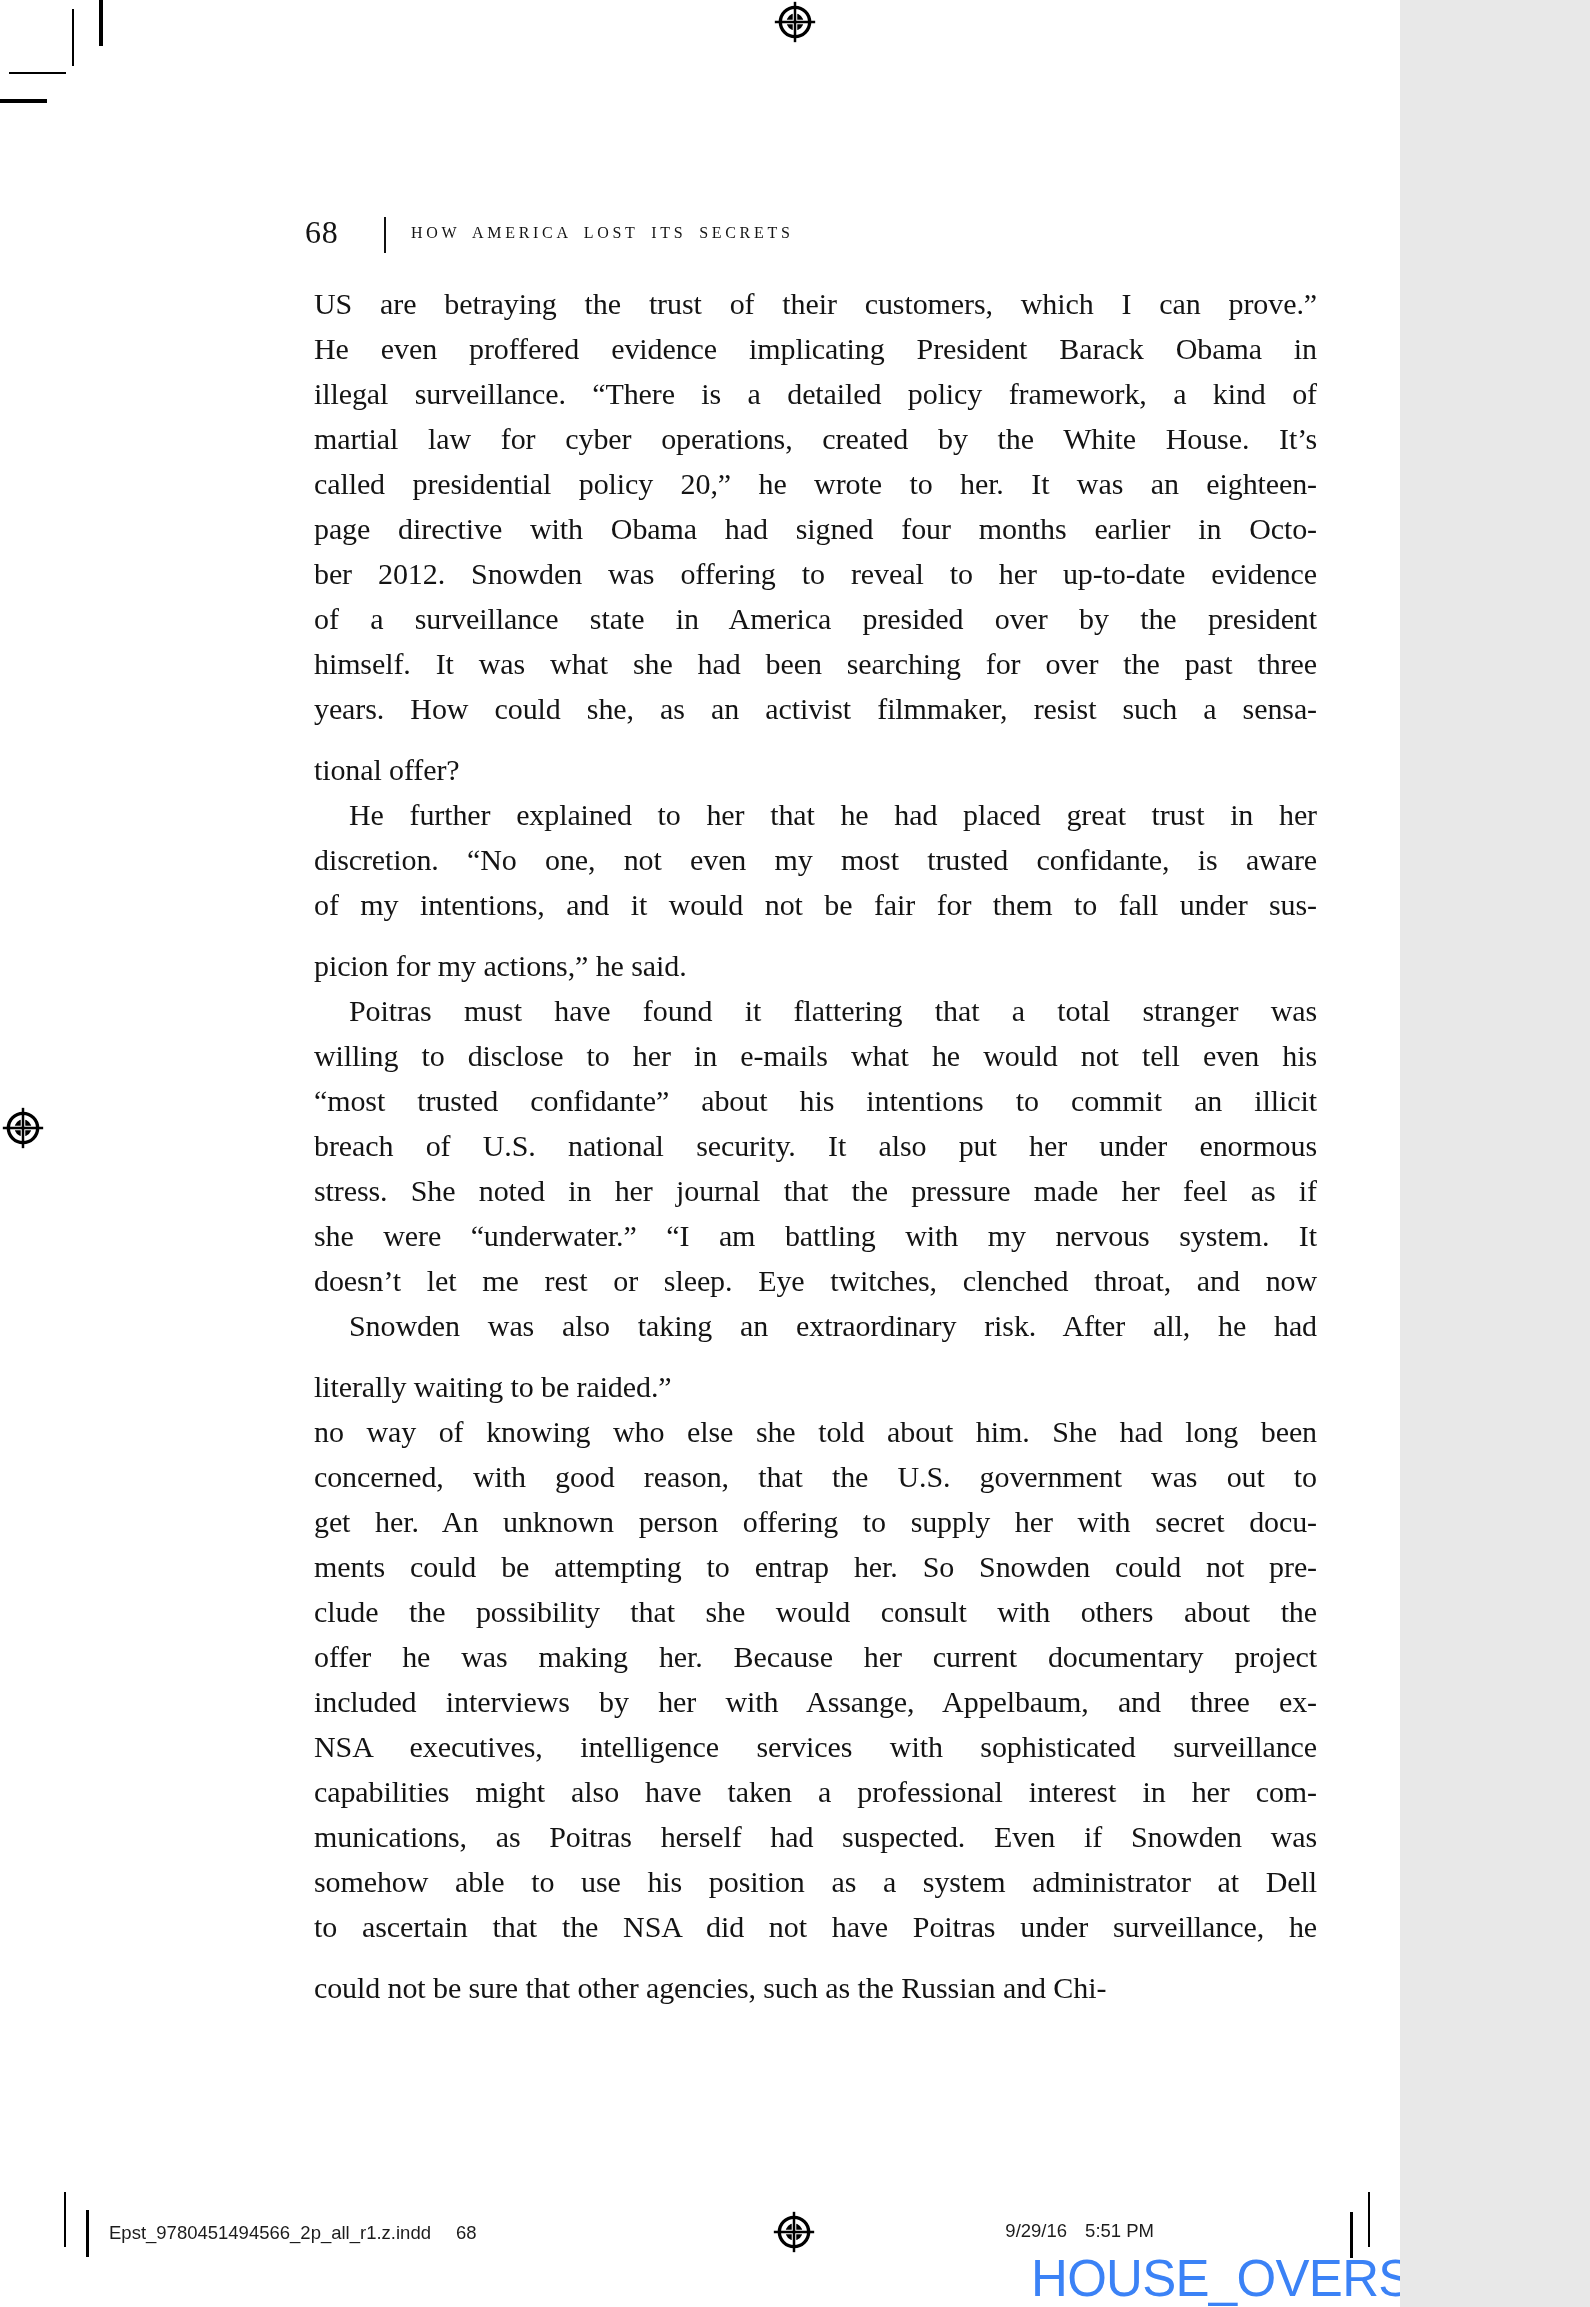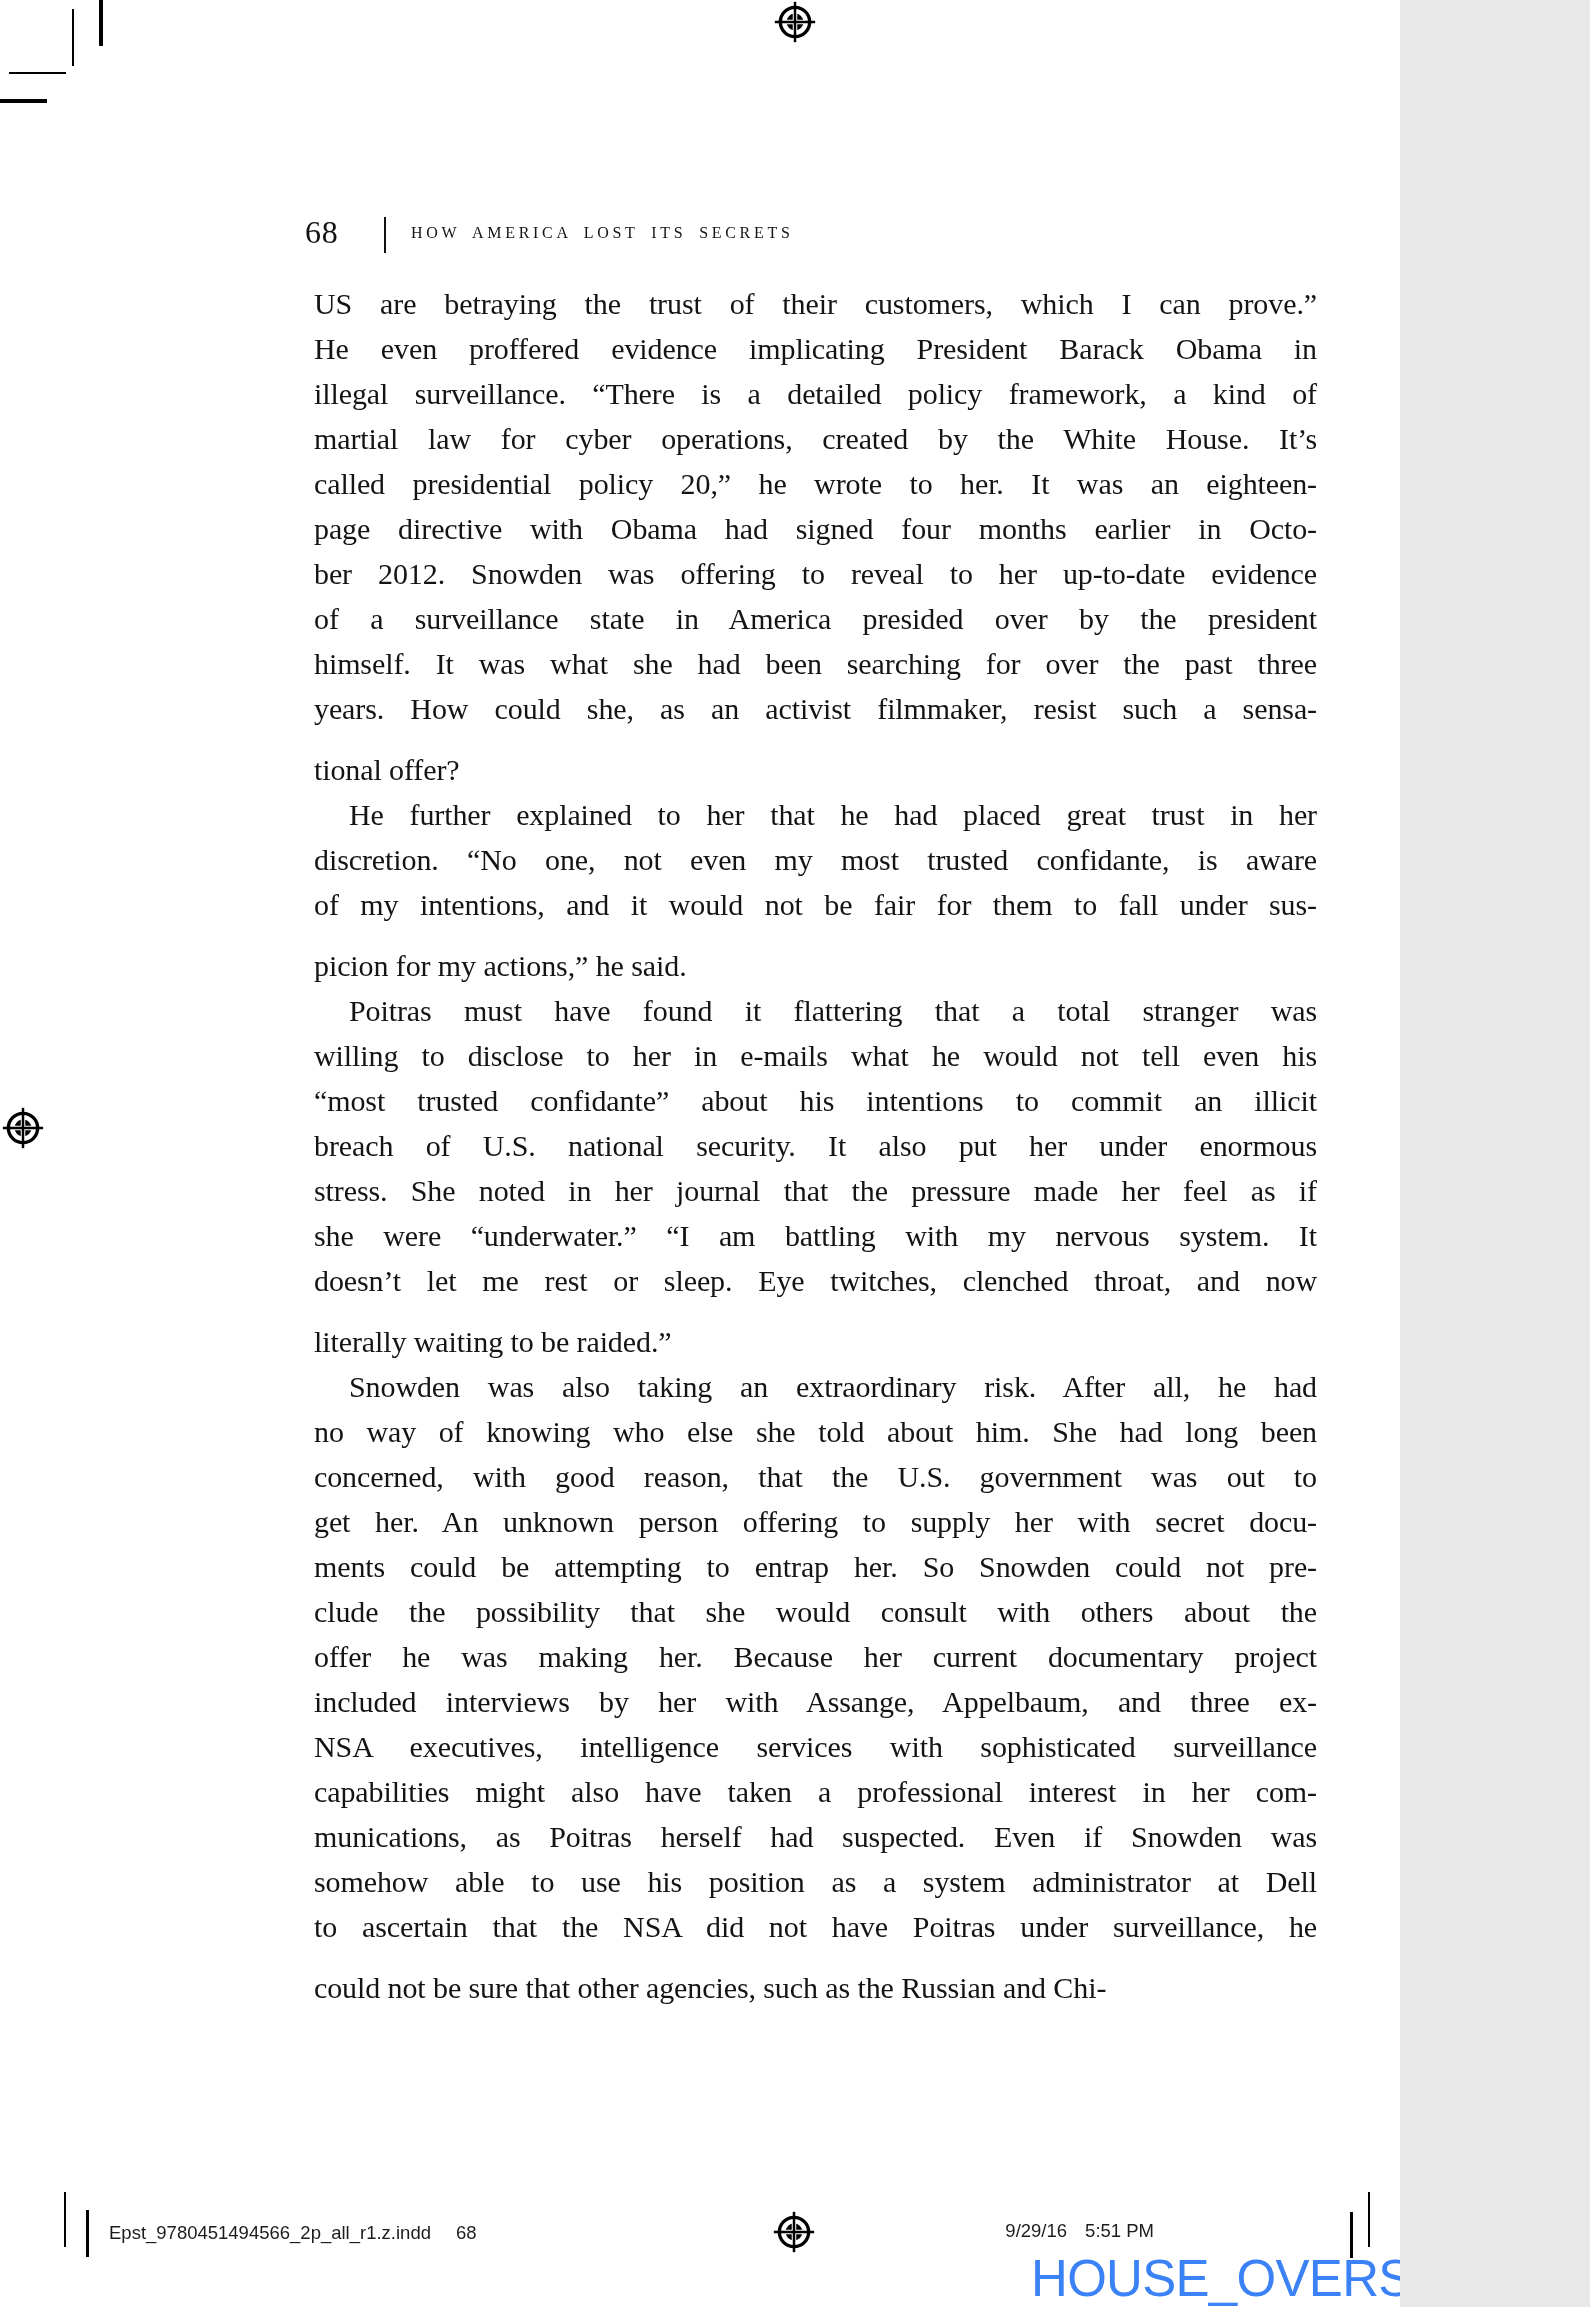--- a/index.html
+++ b/index.html
@@ -109,22 +109,22 @@
       <div class="line">discretion. “No one, not even my most trusted confidante, is aware</div>
       <div class="line">of my intentions, and it would not be fair for them to fall under sus-</div>
       <div class="line last">picion for my actions,” he said.</div>
       <div class="line indent">Poitras must have found it flattering that a total stranger was</div>
       <div class="line">willing to disclose to her in e-mails what he would not tell even his</div>
       <div class="line">“most trusted confidante” about his intentions to commit an illicit</div>
       <div class="line">breach of U.S. national security. It also put her under enormous</div>
       <div class="line">stress. She noted in her journal that the pressure made her feel as if</div>
       <div class="line">she were “underwater.” “I am battling with my nervous system. It</div>
       <div class="line">doesn’t let me rest or sleep. Eye twitches, clenched throat, and now</div>
+      <div class="line indent">Snowden was also taking an extraordinary risk. After all, he had</div>
       <div class="line last">literally waiting to be raided.”</div>
-      <div class="line indent">Snowden was also taking an extraordinary risk. After all, he had</div>
       <div class="line">no way of knowing who else she told about him. She had long been</div>
       <div class="line">concerned, with good reason, that the U.S. government was out to</div>
       <div class="line">get her. An unknown person offering to supply her with secret docu-</div>
       <div class="line">ments could be attempting to entrap her. So Snowden could not pre-</div>
       <div class="line">clude the possibility that she would consult with others about the</div>
       <div class="line">offer he was making her. Because her current documentary project</div>
       <div class="line">included interviews by her with Assange, Appelbaum, and three ex-</div>
       <div class="line">NSA executives, intelligence services with sophisticated surveillance</div>
       <div class="line">capabilities might also have taken a professional interest in her com-</div>
       <div class="line">munications, as Poitras herself had suspected. Even if Snowden was</div>

